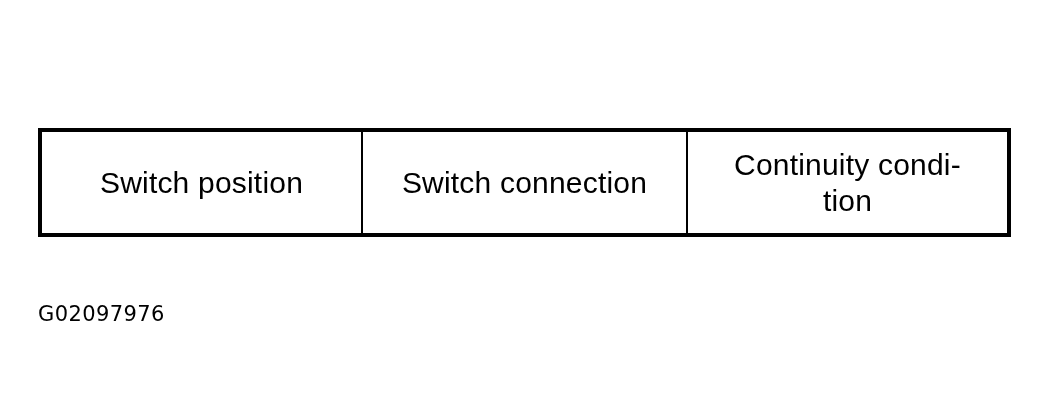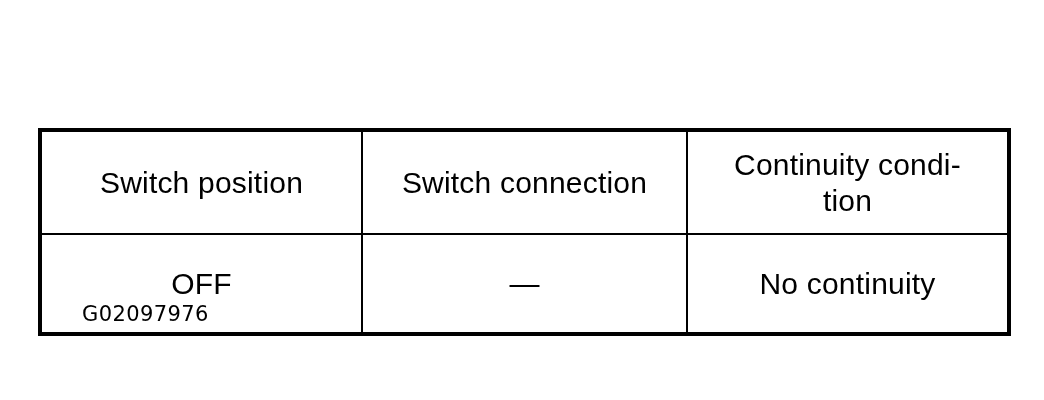--- a/index.html
+++ b/index.html
@@ -81,21 +81,20 @@
   .figure-caption {
     position: absolute;
     left: 38px;
     top: 302px;
     font-family: "DejaVu Sans", sans-serif;
     font-size: 21px;
     font-weight: normal;
     letter-spacing: 0.4px;
     color: #000000;
     white-space: nowrap;
-    margin-left: 44px;
   }
 </style>
 </head>
 <body>
 
 <div class="spec-table-wrap">
   <table class="spec-table">
     <colgroup>
       <col class="col-switch">
       <col class="col-tester">
@@ -109,22 +108,17 @@
         <th class="divider-left">
           <span class="hdr-line">Switch connection</span>
         </th>
         <th class="divider-left">
           <span class="hdr-line">Continuity condi-</span>
           <span class="hdr-line">tion</span>
         </th>
       </tr>
     </thead>
     <tbody>
-      <tr>
-        <td>OFF</td>
-        <td class="divider-left dash-cell">—</td>
-        <td class="divider-left">No continuity</td>
-      </tr>
     </tbody>
   </table>
 </div>
 
 <div class="figure-caption">G02097976</div>
 
 </body></html>

